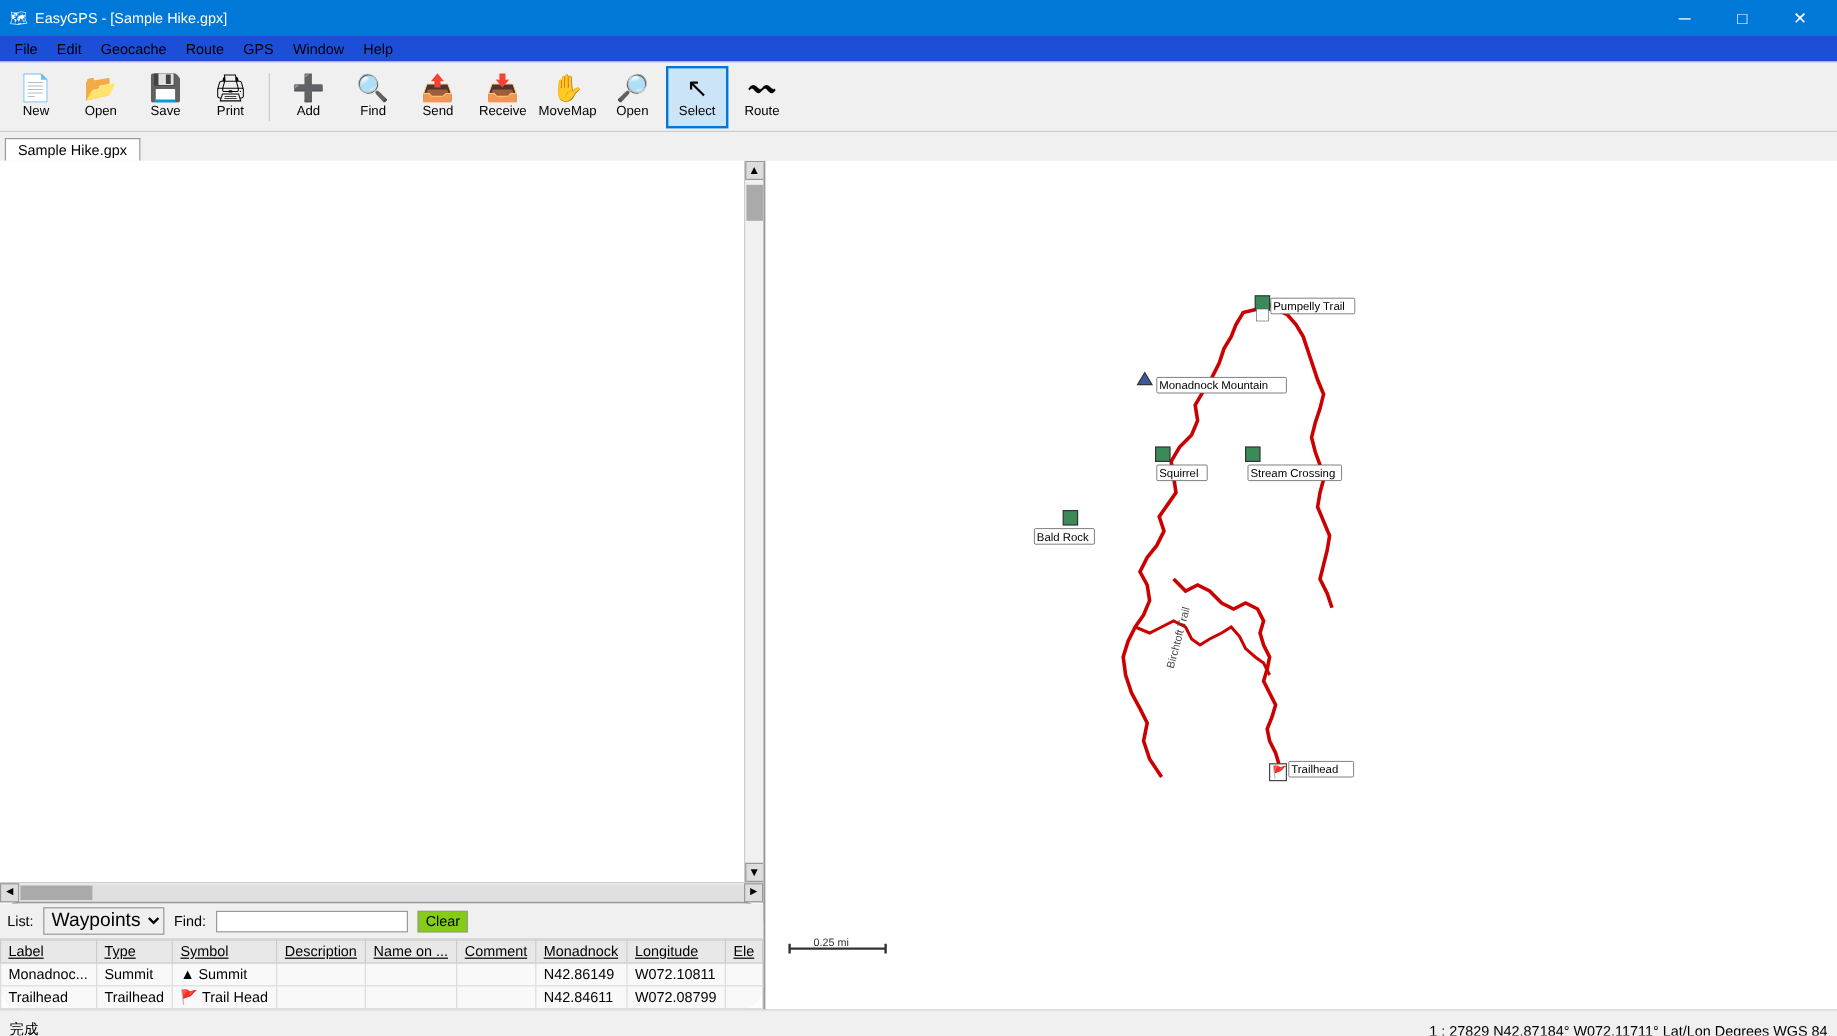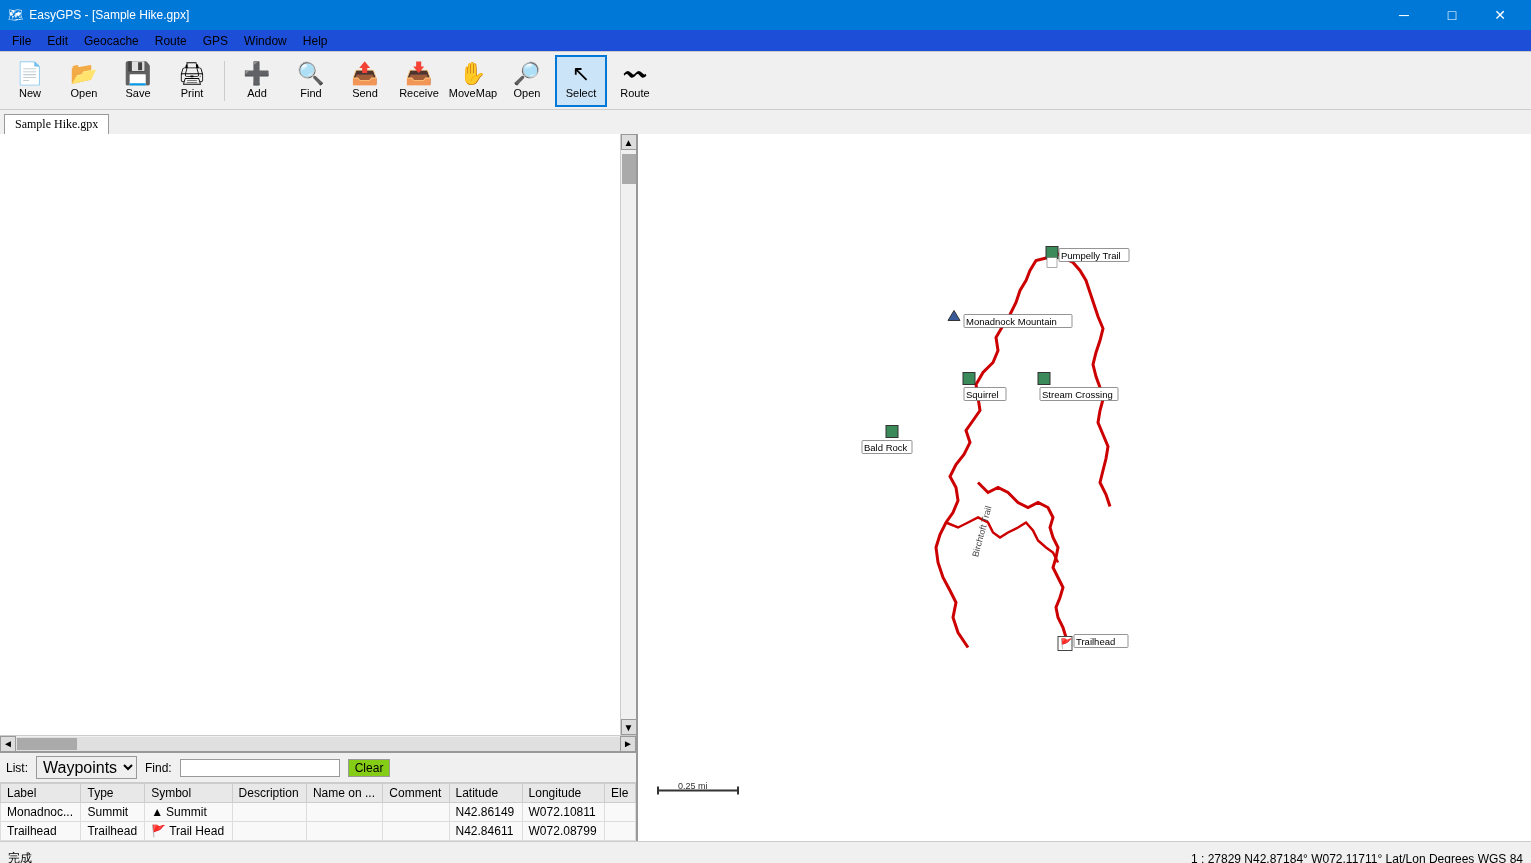--- a/index.html
+++ b/index.html
@@ -70,21 +70,20 @@
     .toolbar-icon { font-size: 22px; line-height: 1; }
     .toolbar-separator { width: 1px; height: 40px; background: #ccc; margin: 0 4px; }
 
     
     #tab-bar {
       background: #f0f0f0;
       height: 24px;
       display: flex;
       align-items: flex-end;
       padding-left: 4px;
-      font-family: Liberation Serif, serif;
     }
     .tab {
       background: white;
       border: 1px solid #999;
       border-bottom: none;
       padding: 2px 10px;
       cursor: pointer;
       font-size: 12px;
     }
 
@@ -114,20 +113,21 @@
       border-left: 1px solid #ccc;
       display: flex; flex-direction: column; align-items: center;
     }
     .scroll-arrow { width: 16px; height: 16px; background: #ddd; border: 1px solid #999; cursor: pointer; display: flex; align-items: center; justify-content: center; font-size: 10px; }
     .scroll-thumb { width: 14px; height: 30px; background: #aaa; margin-top: 4px; cursor: pointer; }
 
     
     #list-panel {
       border-top: 2px solid #999;
       background: #f9f9f9;
+      border-radius: 18px;
     }
     #list-toolbar {
       display: flex;
       align-items: center;
       padding: 3px 6px;
       gap: 8px;
       border-bottom: 1px solid #ccc;
       background: #f0f0f0;
     }
     #list-toolbar label { font-size: 12px; }
@@ -141,20 +141,21 @@
       border-collapse: collapse;
       font-size: 12px;
     }
     #data-table th {
       background: #e8e8e8;
       border: 1px solid #ccc;
       padding: 2px 6px;
       text-align: left;
       font-weight: normal;
       white-space: nowrap;
+      text-decoration: underline;
     }
     #data-table td {
       border: 1px solid #ddd;
       padding: 2px 6px;
       white-space: nowrap;
     }
     .symbol-icon { display: inline-flex; align-items: center; gap: 3px; }
 
     
     #h-scrollbar {
@@ -334,21 +335,21 @@
       </div>
       <table id="data-table">
         <thead>
           <tr id="table-header-row">
           <th>Label</th>
               <th>Type</th>
               <th>Symbol</th>
               <th>Description</th>
               <th>Name on ...</th>
               <th>Comment</th>
-              <th>Latitude</th>
+              <th>Monadnock</th>
               <th>Longitude</th>
               <th>Ele</th>
             </tr>
         </thead>
         <tbody id="table-body">
         <tr>
               <td>Monadnoc...</td>
               <td>Summit</td>
               <td><span class="symbol-icon"><span>▲</span> Summit</span></td>
               <td></td>

